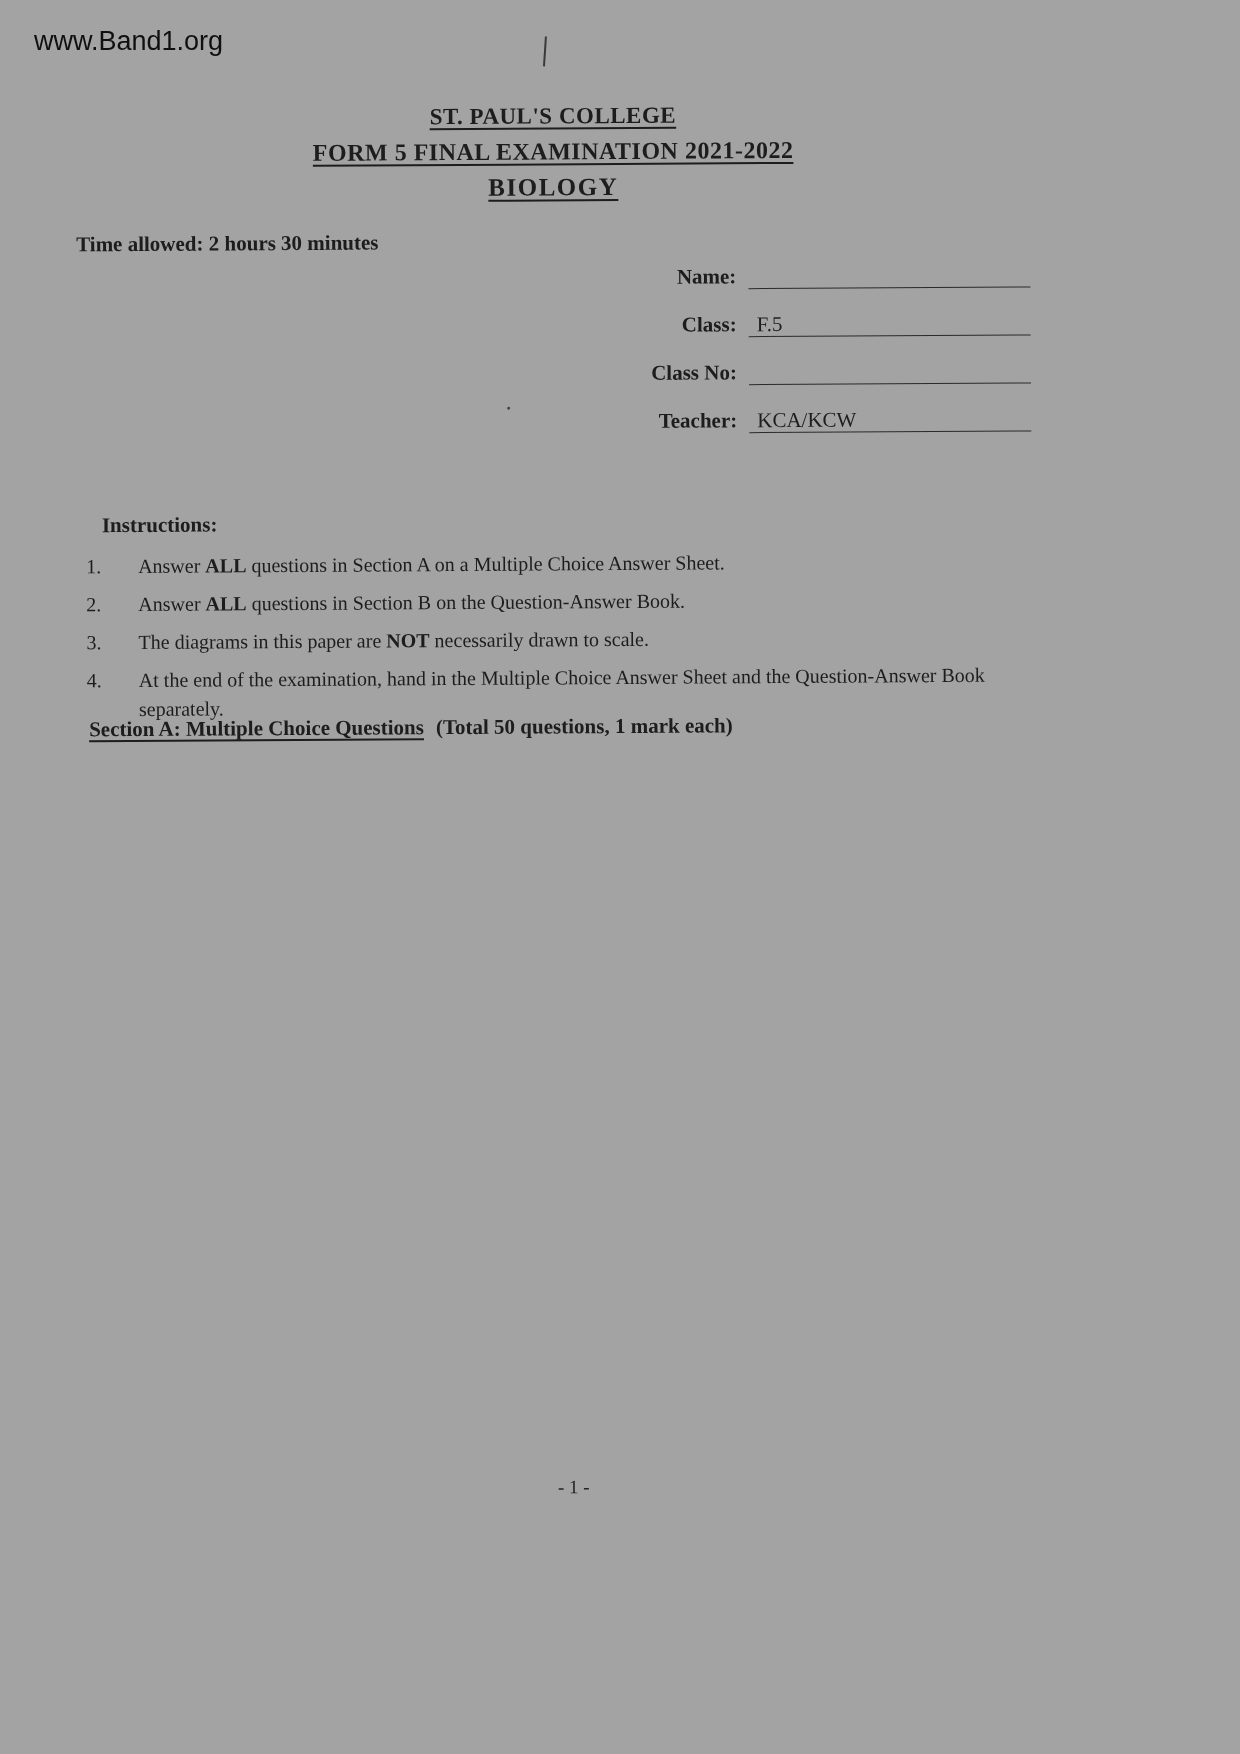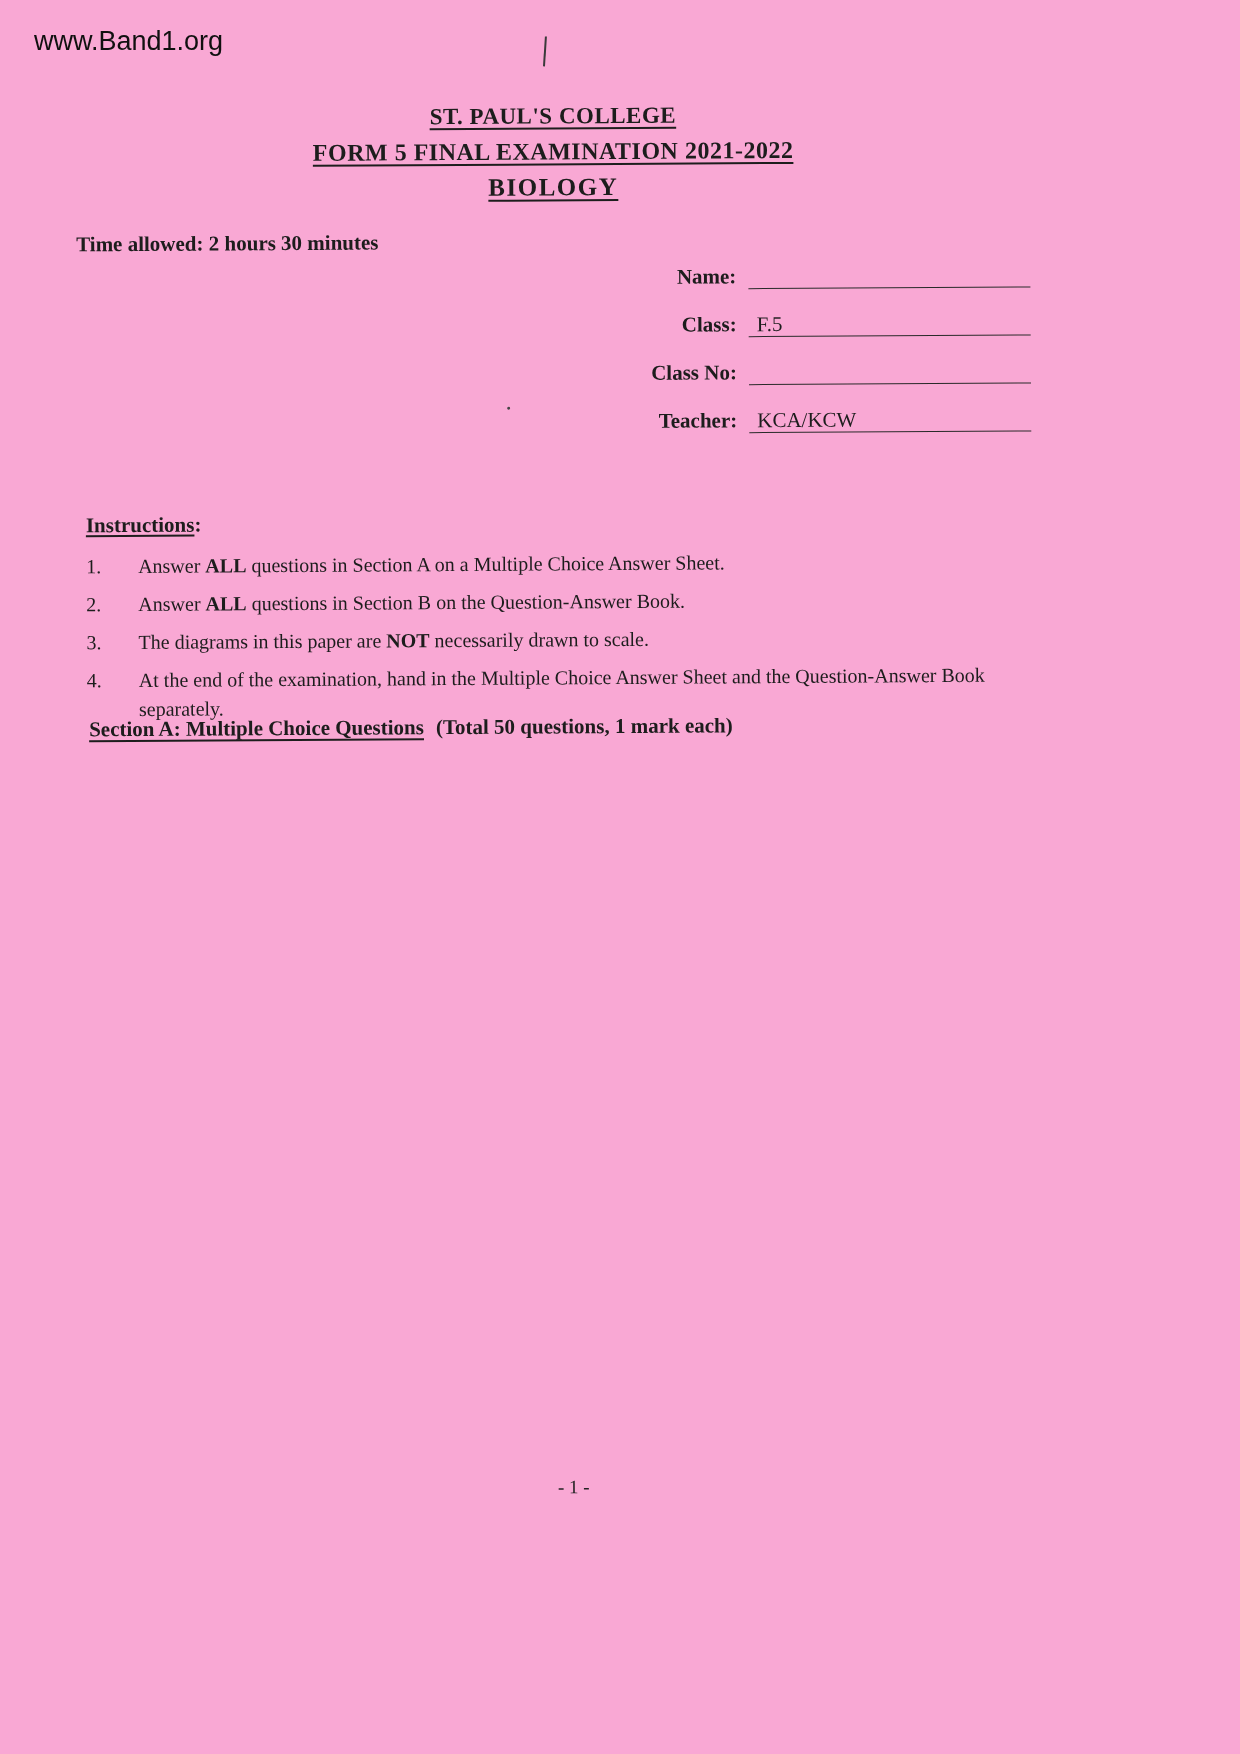--- a/index.html
+++ b/index.html
@@ -11,21 +11,21 @@
     width: 1240px;
     height: 1754px;
     position: relative;
     font-family: "Liberation Serif", serif;
     color: #1d1d1d;
     overflow: hidden;
   }
   .page {
     position: absolute;
     inset: 0;
-    background: #f9a8d4;
+    background: #a3a3a3;
   }
   .scan-tilt {
     position: absolute;
     inset: 0;
     transform: rotate(-0.35deg);
     transform-origin: 50% 50%;
   }
   .watermark {
     position: absolute;
     left: 34px;
@@ -113,22 +113,22 @@
     position: absolute;
     left: 88px;
     top: 510px;
     width: 980px;
   }
   .instructions-title {
     font-size: 21px;
     font-weight: bold;
   }
   .instructions-title .u {
-    text-decoration: underline;
     text-underline-offset: 3px;
+    margin-left: 16px;
   }
   .instructions-list {
     margin-top: 14px;
   }
   .instruction-item {
     display: flex;
     font-size: 20px;
     margin-bottom: 9px;
     line-height: 1.45;
   }

